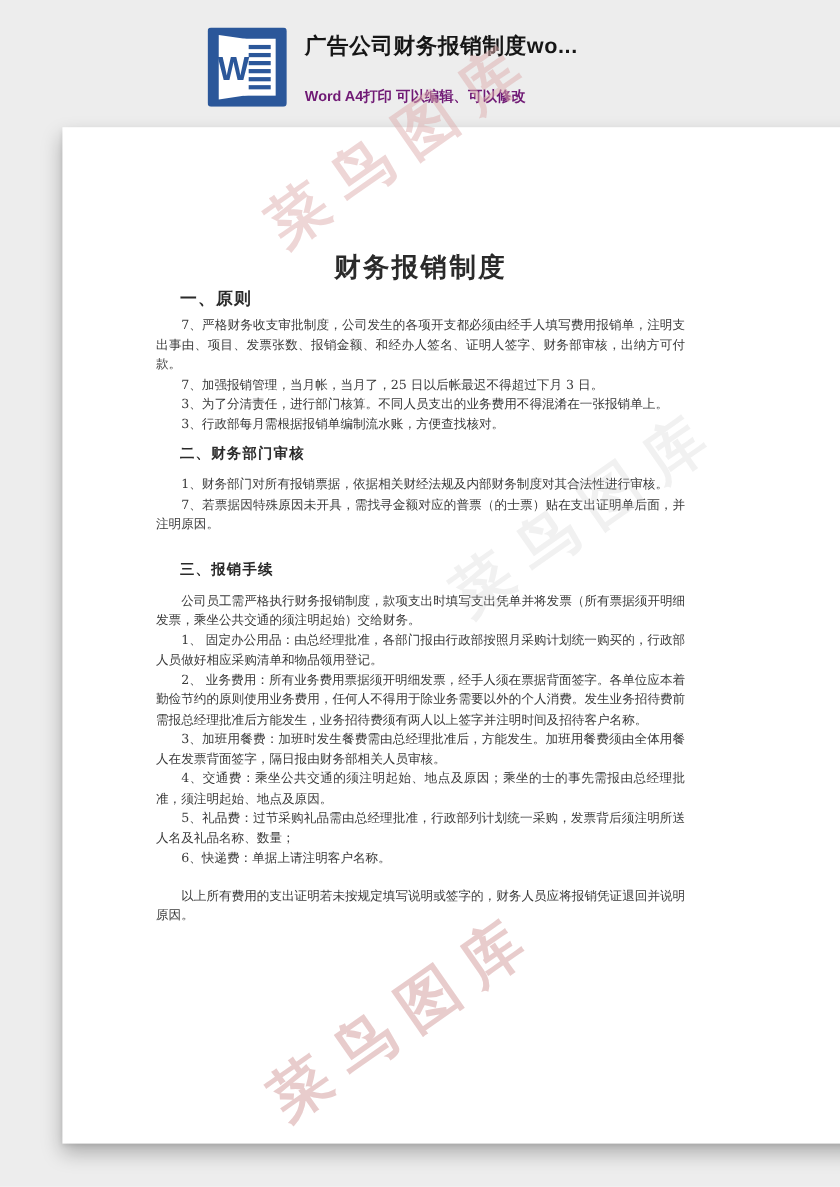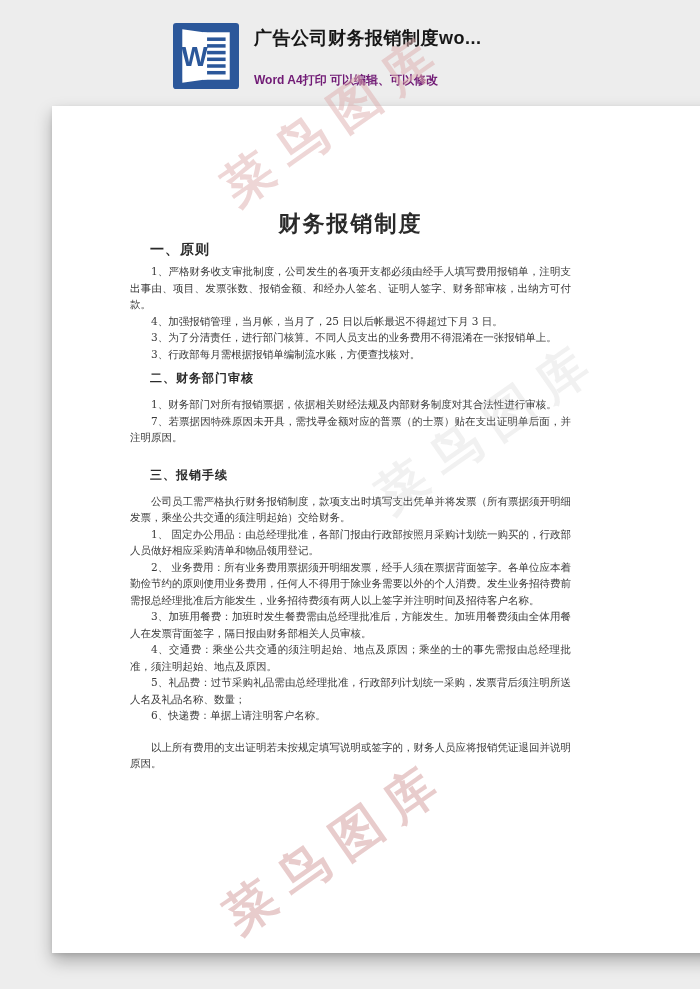--- a/index.html
+++ b/index.html
@@ -39,21 +39,21 @@
     text-align:justify;
   }
   .doc-title {
     margin-top:104px; margin-bottom:4px;
     font-size:22px; line-height:26px; font-weight:bold;
     letter-spacing:2px; text-align:center; color:#2a2a2a;
   }
   .sec-heading { font-weight:bold; color:#2a2a2a; margin-left:20px; }
   .sec-heading.small { font-size:14px; line-height:18px; margin-top:3px; margin-bottom:5px; letter-spacing:1px; }
   .sec-heading.large { font-size:12px; line-height:22px; margin-top:5px; margin-bottom:7px; letter-spacing:1px; }
-  .sec-heading.mt-lg { margin-top:18px; }
+  .sec-heading.mt-lg { margin-top:18px;font-family:Liberation Mono, monospace; }
   .para { text-indent:2em; }
   .closing { margin-top:15px; text-indent:2em; }
 
   
   .watermark {
     position:absolute; white-space:nowrap; pointer-events:none; z-index:5;
     font-family:"DejaVu Sans",sans-serif; font-weight:bold;
     font-size:50px; letter-spacing:15px;
     transform:rotate(-35deg); transform-origin:left center;
   }
@@ -84,22 +84,22 @@
     <div class="header-subtitle">Word A4打印 可以编辑、可以修改</div>
   </div>
 </div>
 
 <div class="page">
   <div class="doc">
 
     <div class="doc-title">财务报销制度</div>
 
     <div class="sec-heading small">一、原则</div>
-    <p class="para">1、严格财务收支审批制度，公司发生的各项开支都必须由经手人填写费用报销单，注明支出事由、项目、发票张数、报销金额、和经办人签名、证明人签字、财务部审核，出纳方可付款。</p>
-    <p class="para">4、加强报销管理，当月帐，当月了，25 日以后帐最迟不得超过下月 3 日。</p>
+    <p class="para">7、严格财务收支审批制度，公司发生的各项开支都必须由经手人填写费用报销单，注明支出事由、项目、发票张数、报销金额、和经办人签名、证明人签字、财务部审核，出纳方可付款。</p>
+    <p class="para">7、加强报销管理，当月帐，当月了，25 日以后帐最迟不得超过下月 3 日。</p>
     <p class="para">3、为了分清责任，进行部门核算。不同人员支出的业务费用不得混淆在一张报销单上。</p>
     <p class="para">3、行政部每月需根据报销单编制流水账，方便查找核对。</p>
 
     <div class="sec-heading large">二、财务部门审核</div>
     <p class="para">1、财务部门对所有报销票据，依据相关财经法规及内部财务制度对其合法性进行审核。</p>
     <p class="para">7、若票据因特殊原因未开具，需找寻金额对应的普票（的士票）贴在支出证明单后面，并注明原因。</p>
 
     <div class="sec-heading large mt-lg">三、报销手续</div>
     <p class="para">公司员工需严格执行财务报销制度，款项支出时填写支出凭单并将发票（所有票据须开明细发票，乘坐公共交通的须注明起始）交给财务。</p>
     <p class="para">1、 固定办公用品：由总经理批准，各部门报由行政部按照月采购计划统一购买的，行政部人员做好相应采购清单和物品领用登记。</p>

